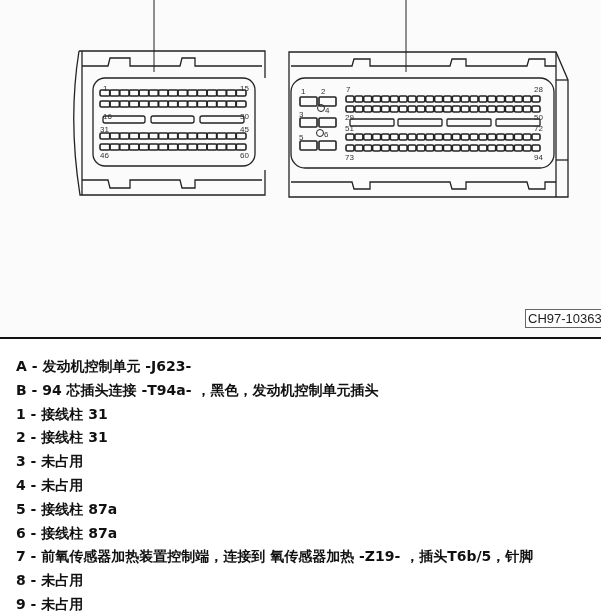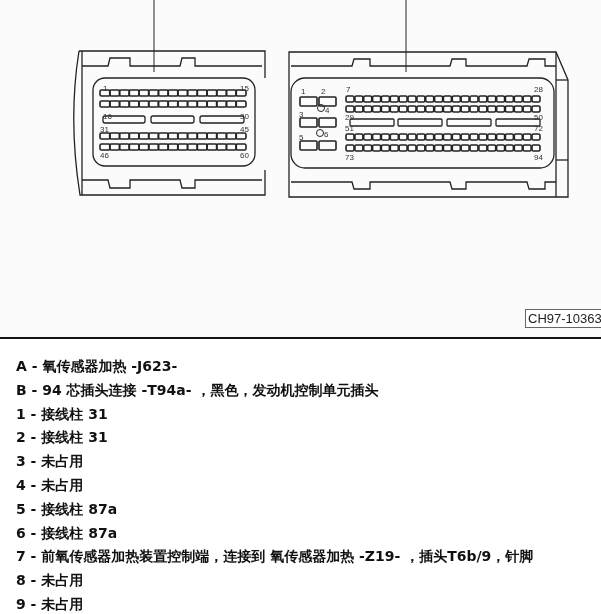--- a/index.html
+++ b/index.html
@@ -246,24 +246,24 @@
         <text x="345" y="160" text-anchor="start">73</text>
         <text x="543" y="160" text-anchor="end">94</text>
       </g>
   </svg>
   <div class="fig-id">CH97-10363</div>
 </div>
 
 <div class="rule"></div>
 
 <div class="legend">
-  <div class="legend-item"><span class="legend-key">A</span><span class="legend-sep"> - </span><span class="legend-text">氧传感器加热 -J623-</span></div>
+  <div class="legend-item"><span class="legend-key">A</span><span class="legend-sep"> - </span><span class="legend-text">发动机控制单元 -J623-</span></div>
   <div class="legend-item"><span class="legend-key">B</span><span class="legend-sep"> - </span><span class="legend-text">94 芯插头连接 -T94a- ，黑色，发动机控制单元插头</span></div>
   <div class="legend-item"><span class="legend-key">1</span><span class="legend-sep"> - </span><span class="legend-text">接线柱 31</span></div>
   <div class="legend-item"><span class="legend-key">2</span><span class="legend-sep"> - </span><span class="legend-text">接线柱 31</span></div>
   <div class="legend-item"><span class="legend-key">3</span><span class="legend-sep"> - </span><span class="legend-text">未占用</span></div>
   <div class="legend-item"><span class="legend-key">4</span><span class="legend-sep"> - </span><span class="legend-text">未占用</span></div>
   <div class="legend-item"><span class="legend-key">5</span><span class="legend-sep"> - </span><span class="legend-text">接线柱 87a</span></div>
   <div class="legend-item"><span class="legend-key">6</span><span class="legend-sep"> - </span><span class="legend-text">接线柱 87a</span></div>
-  <div class="legend-item"><span class="legend-key">7</span><span class="legend-sep"> - </span><span class="legend-text">前氧传感器加热装置控制端，连接到 氧传感器加热 -Z19- ，插头T6b/9，针脚</span></div>
+  <div class="legend-item"><span class="legend-key">7</span><span class="legend-sep"> - </span><span class="legend-text">前氧传感器加热装置控制端，连接到 氧传感器加热 -Z19- ，插头T6b/5，针脚</span></div>
   <div class="legend-item"><span class="legend-key">8</span><span class="legend-sep"> - </span><span class="legend-text">未占用</span></div>
   <div class="legend-item"><span class="legend-key">9</span><span class="legend-sep"> - </span><span class="legend-text">未占用</span></div>
 </div>
 
 </body></html>

